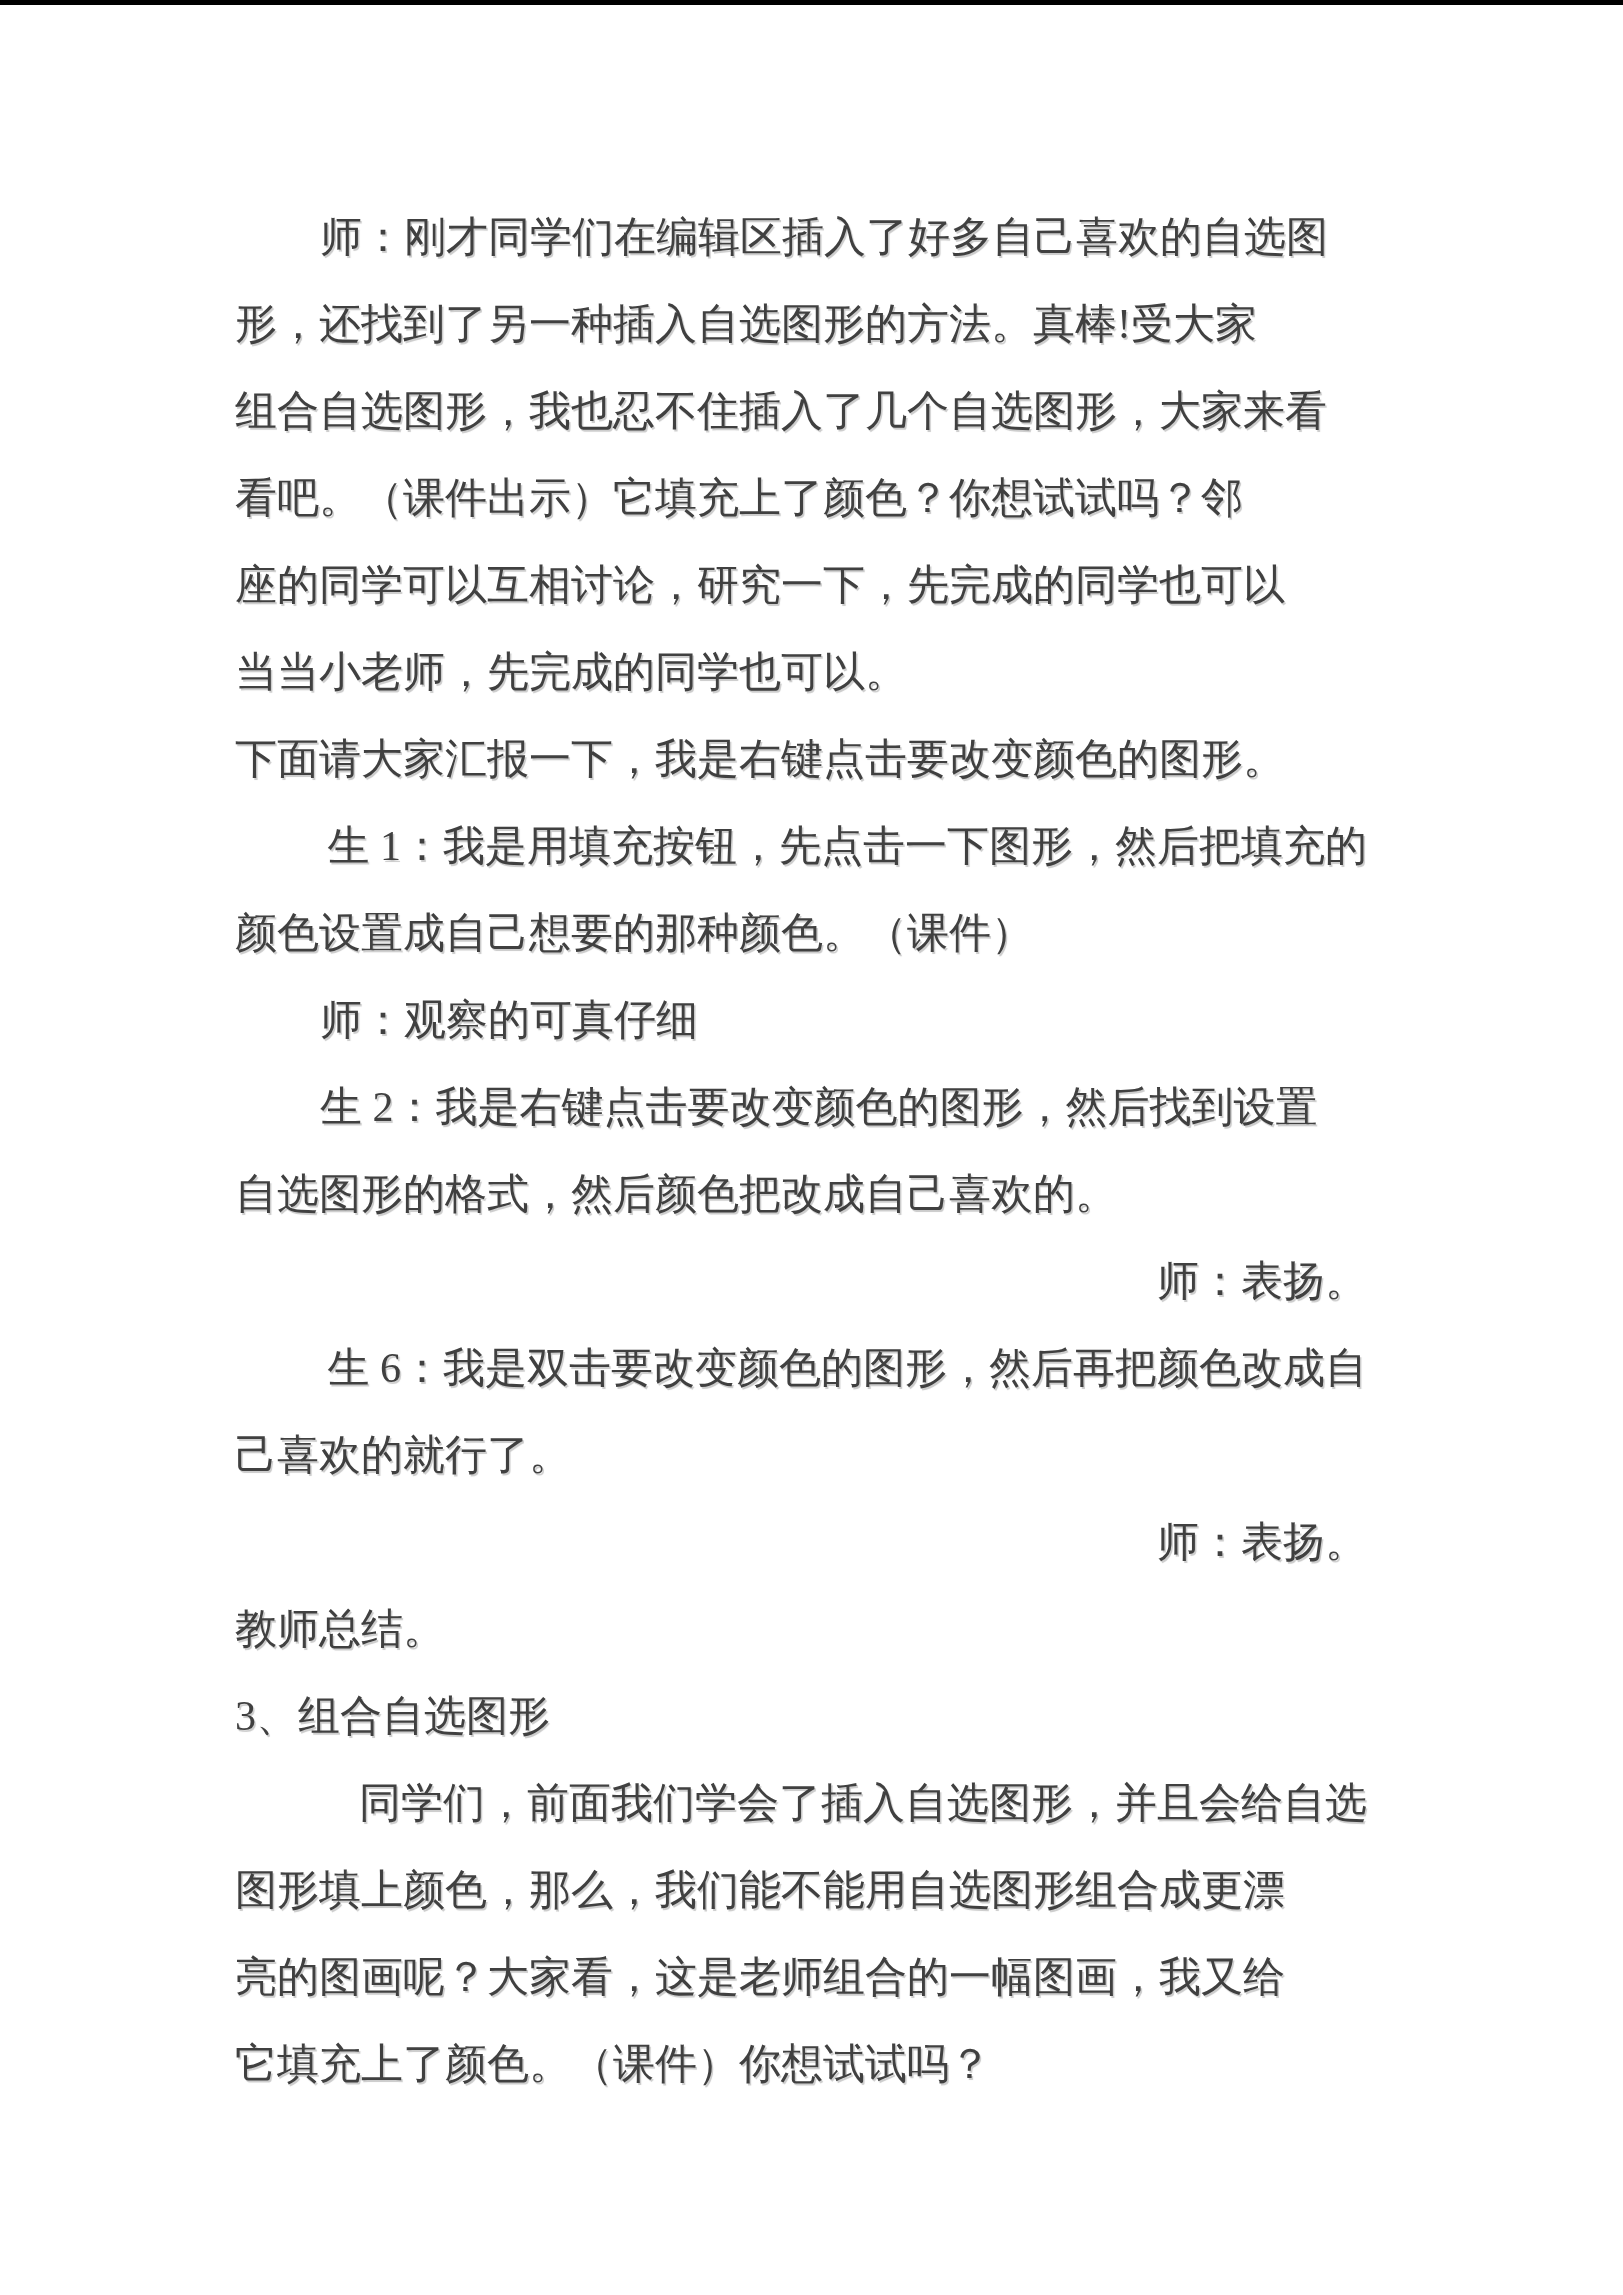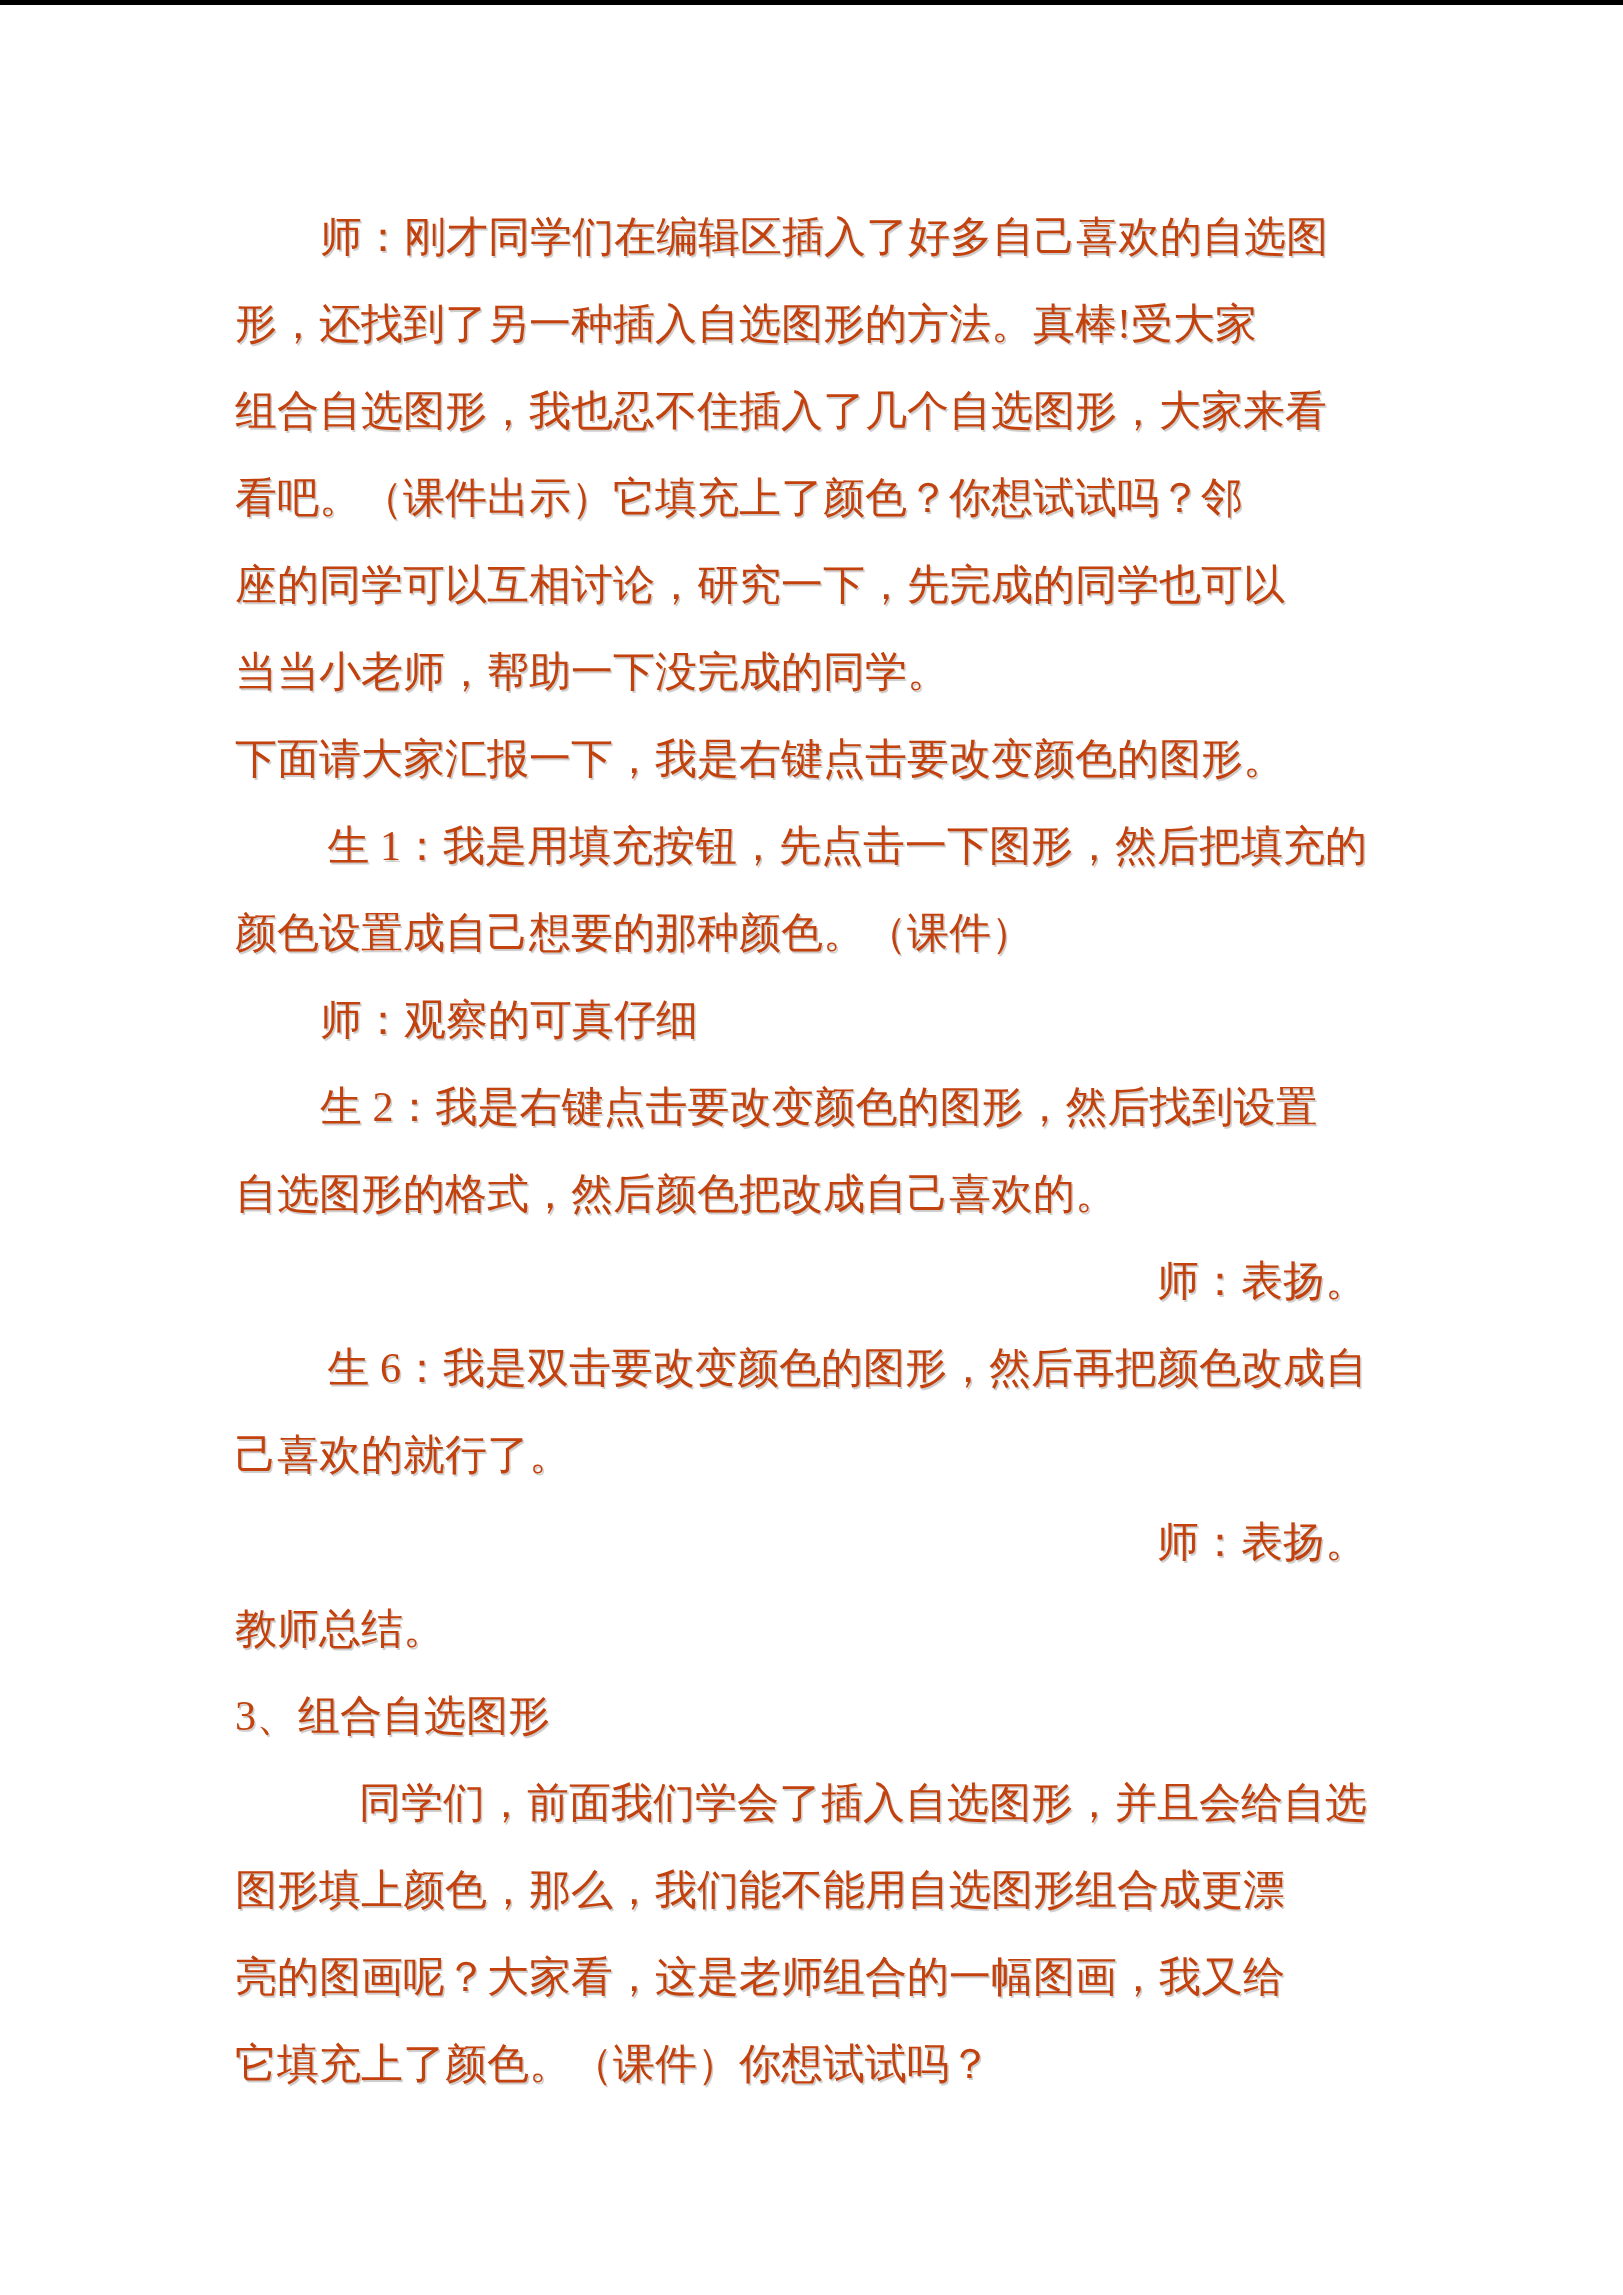--- a/index.html
+++ b/index.html
@@ -25,40 +25,40 @@
   }
   .content {
     position: absolute;
     left: 235px;
     top: 194px;
     width: 1132px;
   }
   .line {
     font-size: 42px;
     line-height: 87px;
-    color: #c2410c;
+    color: #404040;
     white-space: nowrap;
     text-shadow: 1.4px 2px 0.7px rgba(110,110,110,0.35);
   }
   .ind-lg { padding-left: 85px; }  
   .ind-md { padding-left: 58px; text-align: right; }   
 </style>
 </head>
 <body>
 
 <div class="page">
   <div class="top-border"></div>
 
   <div class="content">
     <div class="line ind-lg">师：刚才同学们在编辑区插入了好多自己喜欢的自选图</div>
     <div class="line">形，还找到了另一种插入自选图形的方法。真棒!受大家</div>
     <div class="line">组合自选图形，我也忍不住插入了几个自选图形，大家来看</div>
     <div class="line">看吧。（课件出示）它填充上了颜色？你想试试吗？邻</div>
     <div class="line">座的同学可以互相讨论，研究一下，先完成的同学也可以</div>
-    <div class="line">当当小老师，帮助一下没完成的同学。</div>
+    <div class="line">当当小老师，先完成的同学也可以。</div>
     <div class="line">下面请大家汇报一下，我是右键点击要改变颜色的图形。</div>
     <div class="line ind-md">生 1：我是用填充按钮，先点击一下图形，然后把填充的</div>
     <div class="line">颜色设置成自己想要的那种颜色。（课件）</div>
     <div class="line ind-lg">师：观察的可真仔细</div>
     <div class="line ind-lg">生 2：我是右键点击要改变颜色的图形，然后找到设置</div>
     <div class="line">自选图形的格式，然后颜色把改成自己喜欢的。</div>
     <div class="line ind-md">师：表扬。</div>
     <div class="line ind-md">生 6：我是双击要改变颜色的图形，然后再把颜色改成自</div>
     <div class="line">己喜欢的就行了。</div>
     <div class="line ind-md">师：表扬。</div>

